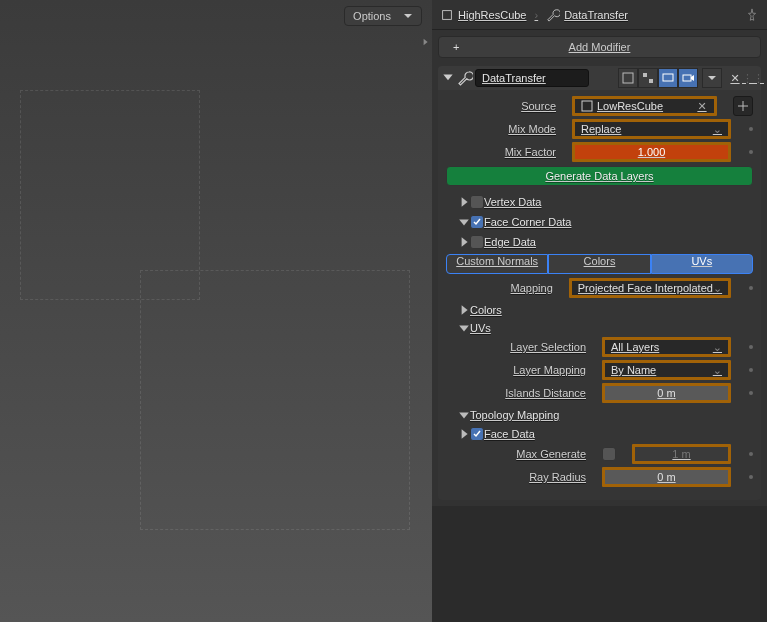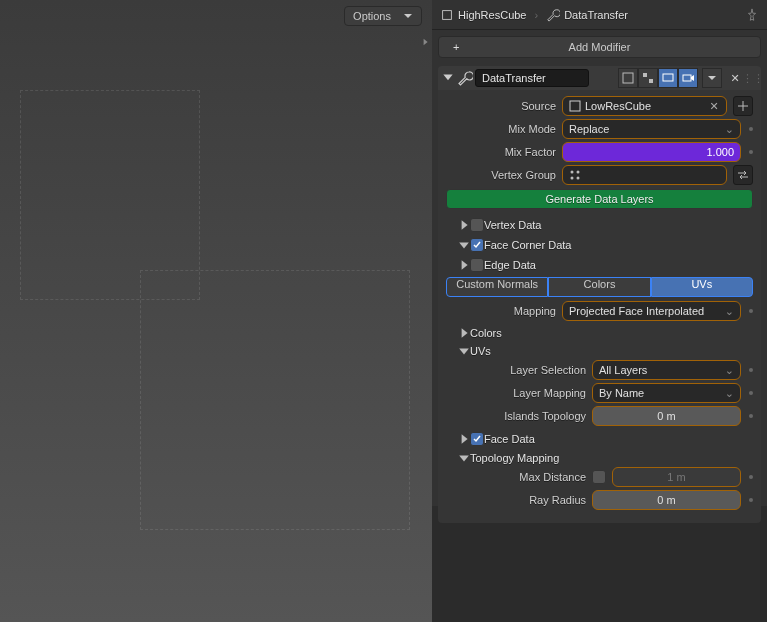--- a/index.html
+++ b/index.html
@@ -4,21 +4,21 @@
 <style>
 * { margin: 0; padding: 0; box-sizing: border-box; font-family: -apple-system, BlinkMacSystemFont, "Segoe UI", sans-serif; }
 body { background: #2b2b2b; color: #cacaca; font-size: 11px; width: 767px; height: 622px; overflow: hidden; position: relative; }
 
 .viewport { position: absolute; left: 0; top: 0; width: 432px; height: 622px; background: linear-gradient(180deg, #3b3b3b 0%, #555 100%); }
 .options-btn { position: absolute; right: 10px; top: 6px; background: #3d3d3d; border: 1px solid #2a2a2a; border-radius: 4px; padding: 3px 8px; color: #cacaca; display: flex; align-items: center; gap: 12px; cursor: pointer; }
 .options-btn svg { width: 10px; height: 10px; }
 .viewport-divider { position: absolute; right: 0; top: 32px; width: 12px; height: 20px; display: flex; align-items: center; justify-content: center; color: #888; }
 .cube-placeholder { position: absolute; border: 1px dashed rgba(200,200,200,0.15); }
 
-.panel { position: absolute; left: 432px; top: 0; width: 335px; height: 506px; background: #323232; }
+.panel { position: absolute; left: 432px; top: 0; width: 335px; height: 506px; background: #323232; text-decoration: underline; }
 .header { height: 30px; display: flex; align-items: center; padding: 0 8px; gap: 8px; border-bottom: 1px solid #222; }
 .pin { margin-left: auto; width: 14px; height: 14px; color: #888; cursor: pointer; }
 .breadcrumb-item { display: flex; align-items: center; gap: 4px; color: #e0e0e0; text-shadow: 0 1px 0 rgba(0,0,0,0.5); cursor: pointer; }
 .breadcrumb-item svg { width: 14px; height: 14px; }
 .breadcrumb-sep { color: #666; }
 
 .panel-body { padding: 6px 6px; }
 .add-modifier { height: 22px; background: #3d3d3d; border: 1px solid #2a2a2a; border-radius: 4px; display: flex; align-items: center; justify-content: center; margin-bottom: 8px; cursor: pointer; }
 .add-modifier .plus { position: absolute; left: 14px; color: #ddd; }
 
@@ -27,26 +27,26 @@
 .mod-header .wrench { width: 16px; height: 16px; color: #ccc; }
 .mod-name-input { background: #1c1c1c; border: 1px solid #111; border-radius: 3px; color: #e6e6e6; padding: 2px 6px; width: 114px; font-size: 11px; }
 .hdr-icons { display: flex; gap: 0; margin-left: auto; }
 .hdr-btn { width: 20px; height: 20px; display: flex; align-items: center; justify-content: center; border: 1px solid #2a2a2a; background: #3d3d3d; cursor: pointer; }
 .hdr-btn.active { background: #4772b3; }
 .hdr-sep { width: 4px; }
 .hdr-close { width: 18px; height: 18px; display: flex; align-items: center; justify-content: center; color: #ccc; cursor: pointer; margin-left: 2px; }
 .drag-dots { width: 10px; height: 18px; color: #666; display: flex; align-items: center; justify-content: center; margin-left: 2px; cursor: grab; }
 
 .mod-body { background: #353535; border-radius: 0 0 4px 4px; padding: 6px 8px 10px; }
-.prop-row { display: flex; align-items: center; gap: 6px; margin-bottom: 3px; }
+.prop-row { display: flex; align-items: center; gap: 16px; margin-bottom: 3px; }
 .prop-label { width: 110px; text-align: right; color: #d0d0d0; text-shadow: 0 1px 0 rgba(0,0,0,0.5); }
 .prop-label.wide { width: 140px; }
-.prop-field { flex: 1; height: 20px; background: #282828; border: 1px solid #a16207; border-radius: 6px; display: flex; align-items: center; padding: 0 6px; color: #e0e0e0; position: relative; cursor: pointer; }
+.prop-field { flex: 1; height: 20px; background: #282828; border: 3px solid #a16207; border-radius: 1px; display: flex; align-items: center; padding: 0 6px; color: #e0e0e0; position: relative; cursor: pointer; }
 .prop-field.num { background: #595959; text-align: center; justify-content: center; }
-.prop-field.highl { background: #6d28d9; color: #fff; justify-content: flex-end; }
+.prop-field.highl { background: #c2410c; color: #fff; justify-content: center; }
 .prop-field.disabled { background: #3a3a3a; color: #777; justify-content: center; }
 .prop-field .x-btn { margin-left: auto; color: #aaa; width: 12px; text-align: center; }
 .prop-field .dd { margin-left: auto; color: #888; }
 .side-icon { width: 20px; height: 20px; background: #282828; border: 1px solid #1a1a1a; border-radius: 3px; display: flex; align-items: center; justify-content: center; cursor: pointer; }
 .dot { width: 4px; height: 4px; border-radius: 50%; background: #666; margin-left: 2px; }
 
 .gen-btn { width: 100%; height: 20px; background: #15803d; border: 1px solid #333; border-radius: 4px; text-align: center; line-height: 18px; margin: 4px 0 6px; cursor: pointer; color: #eee; text-shadow: 0 1px 0 rgba(0,0,0,0.4); }
 
 .sub-row { display: flex; align-items: center; gap: 0; padding: 3px 0; }
 .sub-row .tri { width: 12px; color: #bbb; cursor: pointer; }
@@ -178,36 +178,20 @@
       </div>
 
       <div class="prop-row">
         <span class="prop-label">Mix Factor</span>
         <div class="prop-field highl">
           <span>1.000</span>
         </div>
         <div class="dot"></div>
       </div>
 
-      <div class="prop-row">
-        <span class="prop-label">Vertex Group</span>
-        <div class="prop-field">
-          <svg width="12" height="12" viewBox="0 0 12 12">
-              <circle cx="3" cy="3" r="1.5" fill="#bbb"></circle>
-              <circle cx="9" cy="3" r="1.5" fill="#bbb"></circle>
-              <circle cx="3" cy="9" r="1.5" fill="#bbb"></circle>
-              <circle cx="9" cy="9" r="1.5" fill="#bbb"></circle>
-            </svg>
-        </div>
-        <div class="side-icon">
-            <svg width="12" height="12" viewBox="0 0 12 12">
-              <path d="M1 4h8M9 4l-2-2M9 4l-2 2M11 8H3M3 8l2-2M3 8l2 2" stroke="#bbb" fill="none"></path>
-            </svg>
-          </div>
-      </div>
 
       <div class="gen-btn"><span>Generate Data Layers</span></div>
 
       <div class="sub-row indent">
         <svg class="tri" viewBox="0 0 10 10">
             <path d="M3 1l5 4-5 4z"></path>
           </svg>
         <span class="chk"></span>
         <span class="sub-label">Vertex Data</span>
       </div>
@@ -279,48 +263,48 @@
       <div class="prop-row">
         <span class="prop-label wide">Layer Mapping</span>
         <div class="prop-field">
           <span>By Name</span>
           <span class="dd">⌄</span>
         </div>
         <div class="dot"></div>
       </div>
 
       <div class="prop-row">
-        <span class="prop-label wide">Islands Topology</span>
+        <span class="prop-label wide">Islands Distance</span>
         <div class="prop-field num">
           <span>0 m</span>
         </div>
         <div class="dot"></div>
+      </div>
+
+      <div class="sub-row indent">
+        <svg class="tri" viewBox="0 0 10 10">
+            <path d="M1 3l4 5 4-5z"></path>
+          </svg>
+        <span class="sub-label">Topology Mapping</span>
       </div>
 
       <div class="sub-row indent">
         <svg class="tri" viewBox="0 0 10 10">
             <path d="M3 1l5 4-5 4z"></path>
           </svg>
         <span class="chk checked">
             <svg width="10" height="10" viewBox="0 0 10 10">
               <path d="M2 5l2 2 4-5" stroke="#fff" fill="none" stroke-width="1.5"></path>
             </svg>
           </span>
         <span class="sub-label">Face Data</span>
       </div>
 
-      <div class="sub-row indent">
-        <svg class="tri" viewBox="0 0 10 10">
-            <path d="M1 3l4 5 4-5z"></path>
-          </svg>
-        <span class="sub-label">Topology Mapping</span>
-      </div>
-
-      <div class="prop-row">
-        <span class="prop-label wide">Max Distance</span>
+      <div class="prop-row">
+        <span class="prop-label wide">Max Generate</span>
         <span class="chk"></span>
         <div class="prop-field disabled">
           <span>1 m</span>
         </div>
         <div class="dot"></div>
       </div>
 
       <div class="prop-row">
         <span class="prop-label wide">Ray Radius</span>
         <div class="prop-field num">

